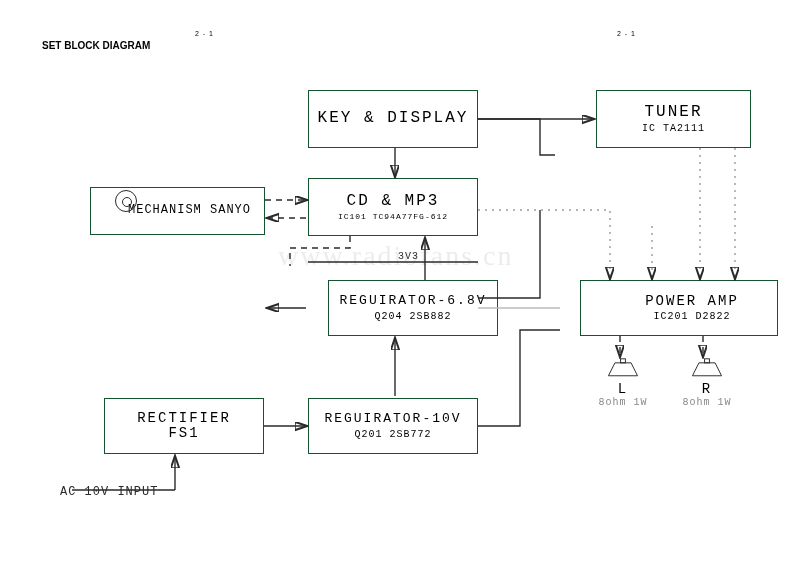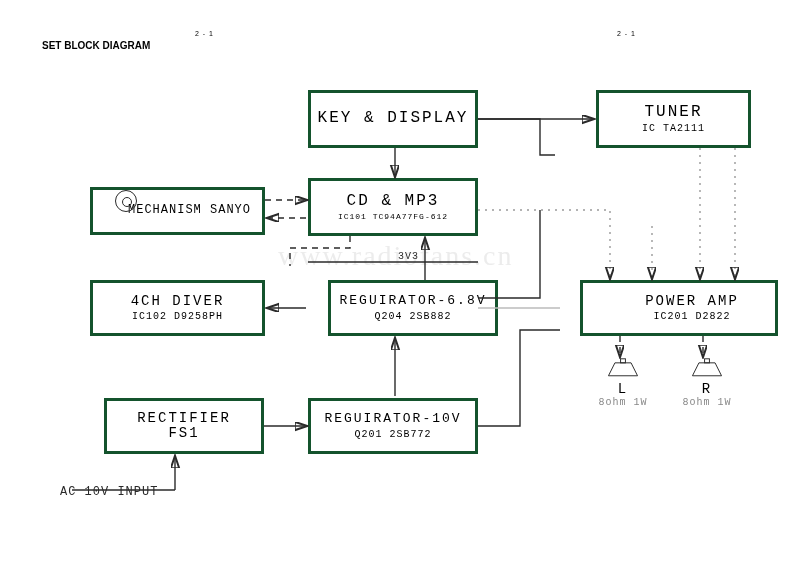--- a/index.html
+++ b/index.html
@@ -1,20 +1,20 @@
 <!DOCTYPE html>
 <html><head>
 <meta charset="utf-8">
 <style>
   html, body { margin:0; padding:0; width:800px; height:566px; background:#fff; font-family:"Courier New",monospace; }
   .page { position:relative; width:800px; height:566px; }
   .title { position:absolute; font-weight:bold; font-family:Arial,sans-serif; font-size:10px; }
   .pgnum { position:absolute; font-family:Arial,sans-serif; font-size:7px; letter-spacing:1px; }
   .wm { position:absolute; color:rgba(180,180,180,.25); font-family:Liberation Serif, serif; font-size:28px; letter-spacing:2px; pointer-events:none; }
-  .box { position:absolute; border:3px solid #14532d; background:#fff; text-align:center; display:flex; flex-direction:column; justify-content:center; align-items:center; box-sizing:border-box; }
+  .box { position:absolute; border:1px solid #14532d; background:#fff; text-align:center; display:flex; flex-direction:column; justify-content:center; align-items:center; box-sizing:border-box; }
   .t1 { font-size:16px; letter-spacing:2px; line-height:1.1; }
   .t2 { font-size:10px; letter-spacing:1px; margin-top:2px; }
   .label { position:absolute; font-size:10px; letter-spacing:1px; color:#2a2a2a; }
   .spk { position:absolute; width:54px; height:50px; display:flex; flex-direction:column; align-items:center; }
   .spk svg { display:block; }
   .spkL { font-size:14px; margin-top:2px; letter-spacing:2px; }
   .spkS { font-size:10px; color:#888; letter-spacing:1px; }
   .disc { position:absolute; width:22px; height:22px; border:1px solid #2a2a2a; border-radius:50%; box-sizing:border-box; }
   .disc::after { content:""; position:absolute; left:50%; top:50%; width:8px; height:8px; margin-left:-4px; margin-top:-4px; border:1px solid #2a2a2a; border-radius:50%; }
   svg.wires { position:absolute; left:0; top:0; width:800px; height:566px; }
@@ -42,24 +42,20 @@
     <div class="t1">TUNER</div>
     <div class="t2">IC TA2111</div>
   </div>
   <div class="box" style="left:90px; top:187px; width:175px; height:48px;">
     <div class="t1" style="font-size:12px; letter-spacing:1px; padding-left:24px;">MECHANISM SANYO</div>
   </div>
   <div class="disc" style="left:115px; top:190px;"></div>
   <div class="box" style="left:308px; top:178px; width:170px; height:58px;">
     <div class="t1">CD &amp; MP3</div>
     <div class="t2" style="font-size:8px;">IC101 TC94A77FG-612</div>
-  </div>
-  <div class="box" style="left:90px; top:280px; width:175px; height:56px;">
-    <div class="t1" style="font-size:14px;">4CH DIVER</div>
-    <div class="t2">IC102 D9258PH</div>
   </div>
   <div class="box" style="left:308px; top:280px; width:170px; height:56px;margin-left:20px;">
     <div class="t1" style="font-size:13px;">REGUIRATOR-6.8V</div>
     <div class="t2">Q204 2SB882</div>
   </div>
   <div class="box" style="left:580px; top:280px; width:198px; height:56px;padding-left:26px;">
     <div class="t1" style="font-size:14px;">POWER AMP</div>
     <div class="t2">IC201 D2822</div>
   </div>
   <div class="box" style="left:104px; top:398px; width:160px; height:56px;">

